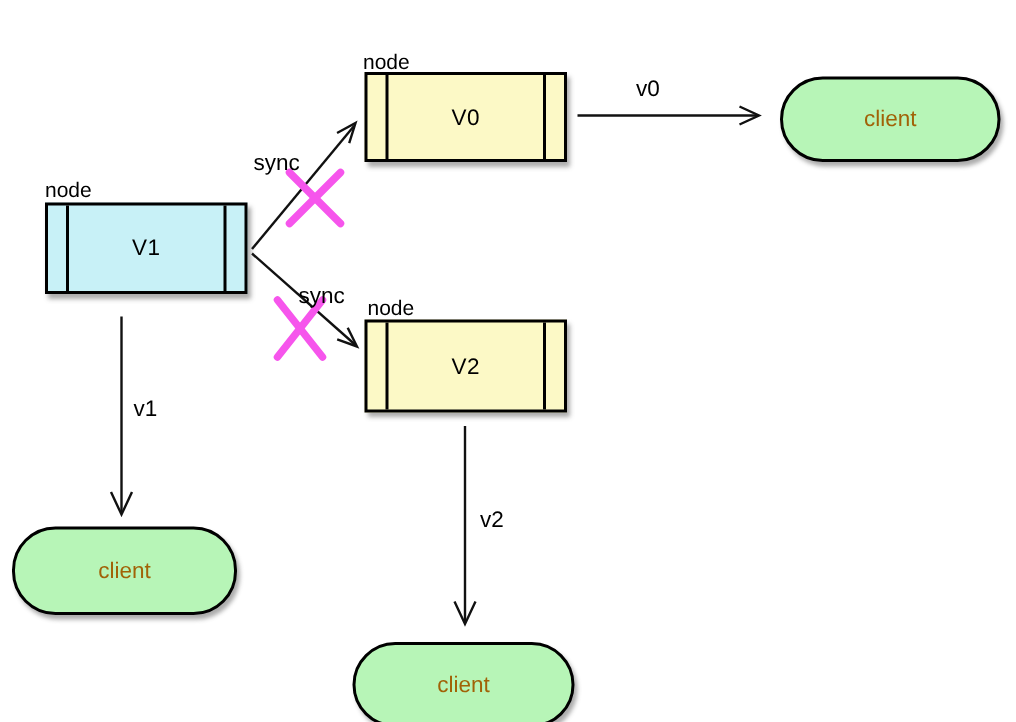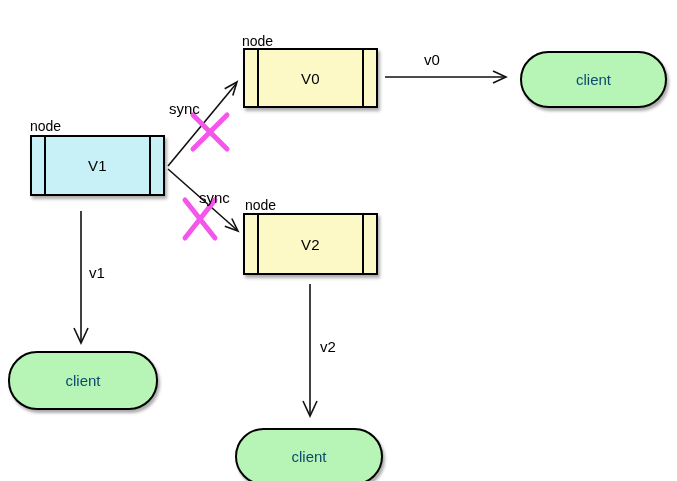--- a/index.html
+++ b/index.html
@@ -58,21 +58,21 @@
     border: 2px solid #000;
     border-radius: 29px;
     background: #b7f5b7;
     box-shadow: 2px 3px 3px rgba(70,70,70,0.45);
     display: flex;
     align-items: center;
     justify-content: center;
   }
   .client-label {
     font-size: 15px;
-    color: #0c4a6e;
+    color: #a16207;
   }
   .edge-label {
     position: absolute;
     font-size: 15px;
     color: #000;
     white-space: nowrap;
   }
 </style>
 </head>
 <body>

